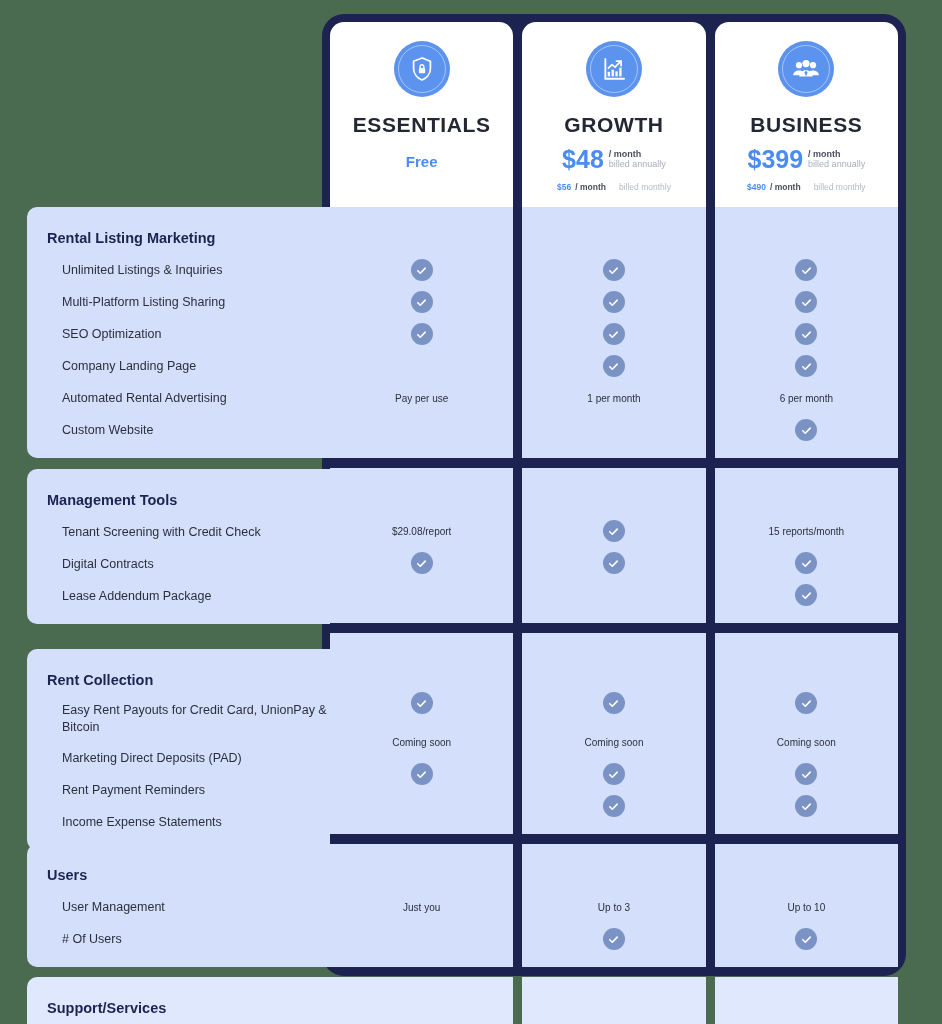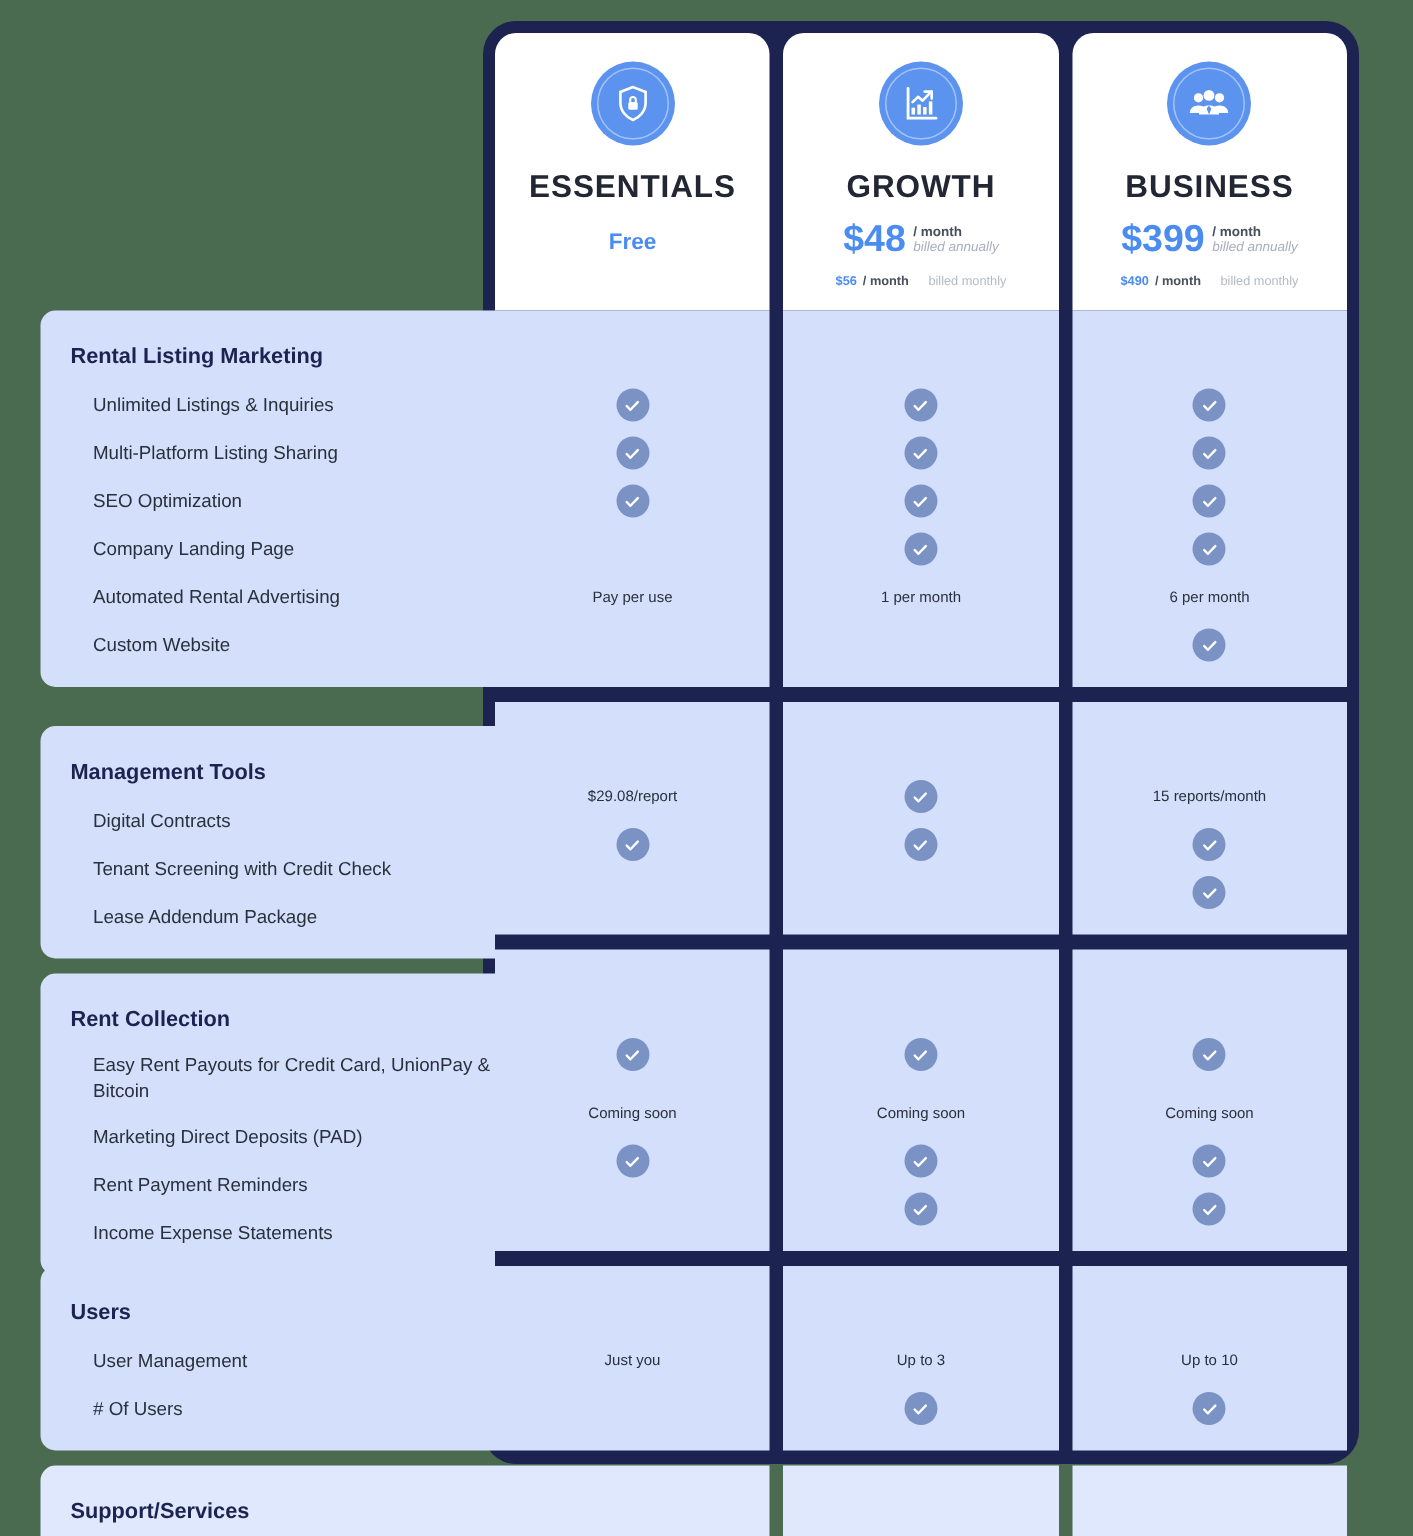--- a/index.html
+++ b/index.html
@@ -96,21 +96,20 @@
   .price-per {
     font-size: 9px;
     font-weight: bold;
     color: #4a4f5c;
     display: block;
   }
   .price-billed {
     font-size: 9px;
     color: #a9aebb;
     display: block;
-    font-style: italic;
   }
   .price-alt-row {
     margin-top: 10px;
     display: flex;
     align-items: baseline;
     gap: 4px;
     font-size: 8.5px;
   }
   .price-alt-amount { font-weight: bold; color: #4b8cf0; }
   .price-alt-per { font-weight: bold; color: #4a4f5c; }
@@ -450,30 +449,30 @@
               </div>
               <div class="rowline" style="height:32px">
                 <span class="check">
                   <svg width="13" height="13" viewBox="0 0 14 14">
                     <path d="M3 7.2l2.7 2.7L11 4.4" fill="none" stroke="#ffffff" stroke-width="1.7" stroke-linecap="round" stroke-linejoin="round"></path>
                   </svg>
                 </span>
               </div>
             </div>
           </div>
-          <div class="feature-panel" style="top:16px;height:155px;position:absolute;">
+          <div class="feature-panel" style="top:1px;height:155px;position:absolute;">
             <div style="height:14px"></div>
             <div class="labelrow" style="height:33px">
               <span class="section-title">Management Tools</span>
             </div>
             <div class="labelrow" style="height:32px">
+              <span class="feature-label">Tenant Screening with Credit Check</span>
+            </div>
+            <div class="labelrow" style="height:32px">
               <span class="feature-label">Digital Contracts</span>
-            </div>
-            <div class="labelrow" style="height:32px">
-              <span class="feature-label">Tenant Screening with Credit Check</span>
             </div>
             <div class="labelrow" style="height:32px">
               <span class="feature-label">Lease Addendum Package</span>
             </div>
           </div>
         </div>
       </div>
       <div class="sec" style="top: 633px; height: 201px;">
         <div class="sec-inner">
           <div class="sec-cols">

